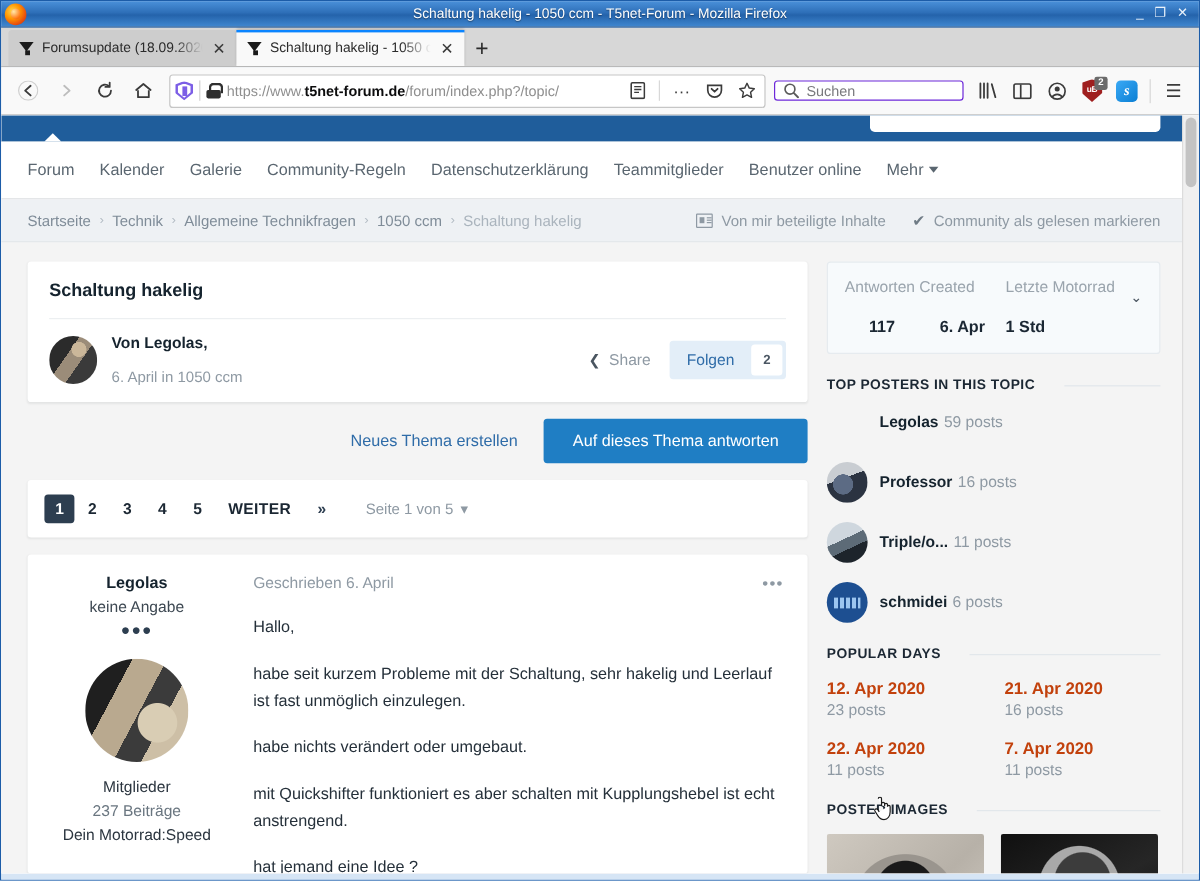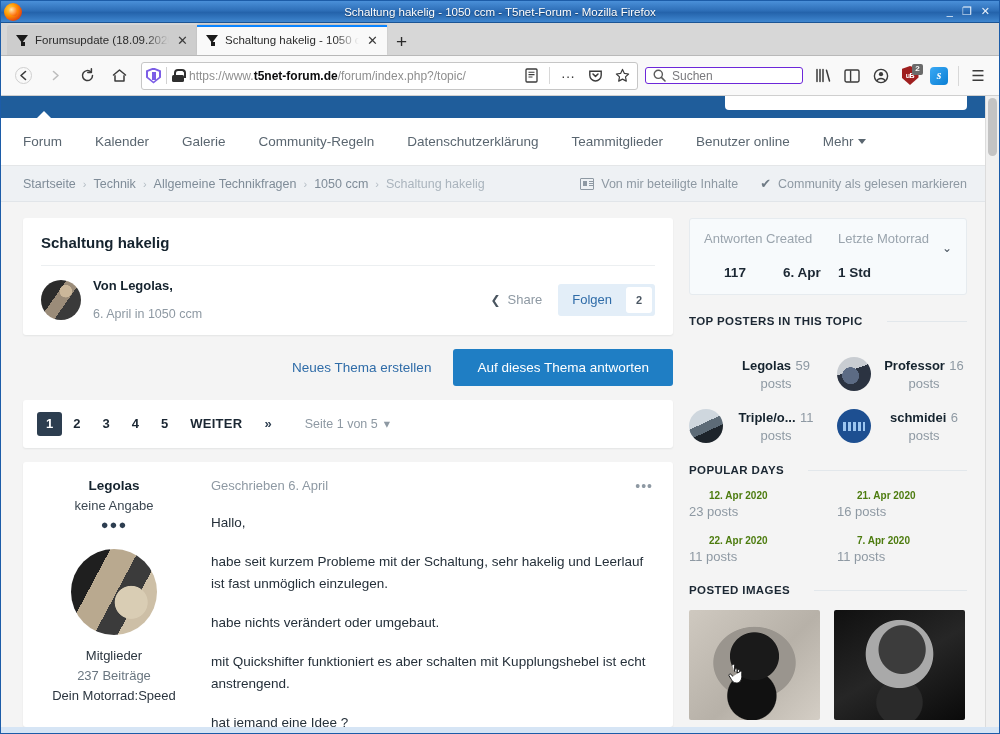--- a/index.html
+++ b/index.html
@@ -179,21 +179,21 @@
     height: 22px; background: #1f5d9b; position: relative;
   }
   #floatbox {
     position:absolute; right:18px; top:-16px; width:242px; height:30px;
     background:#fff; border-radius:4px;
   }
 
   #mainnav {
     height: 48px; background:#ffffff;
     display:flex; align-items:center; padding: 0 0 0 22px;
-    gap: 16px;
+    gap: 4px;
     border-bottom: 1px solid #e4e6e8;
     position:relative;
   }
   #navcaret {
     position:absolute; left:36px; top:-7px;
     border-left:7px solid transparent; border-right:7px solid transparent;
     border-bottom:7px solid #ffffff;
   }
   .navitem { font-size: 13.5px; color:#5a6670; padding: 0 17px 0 0; white-space:nowrap; }
   .navitem:first-child { color:#1b1b1b; font-weight:bold; }
@@ -295,35 +295,35 @@
   #statlabels span, #statvalues span { display:block; }
   .col-a { width:62px; } .col-b { width:72px; } .col-c { width:auto; }
   #statvalues .col-a { text-align:center; } #statvalues .col-b { text-align:center;}
   #statchev { position:absolute; right:14px; top:22px; color:#4a5560; font-size:12px;}
 
   .sect { margin-top: 20px; }
   .secthead { display:flex; align-items:center; gap:24px; }
   .secttitle { font-size:11.5px; font-weight:bold; color:#1b2733; letter-spacing:.4px; white-space:nowrap;}
   .sectline { flex:1 1 auto; height:1px; background:#e2e7eb;}
 
-  #topposters { display:grid; grid-template-columns:1fr 1fr; gap: 16px 18px; margin-top: 29px; text-align: center;}
+  #topposters { display:grid; grid-template-columns:1fr; gap: 16px 18px; margin-top: 8px;}
   .tp { display:flex; align-items:center; gap:10px; min-width:0;}
   .tp-av { width:34px; height:34px; border-radius:50%; flex:0 0 34px;}
   .tp-av.a1 { background: linear-gradient(120deg,#262626 0 34%, #a59madd 34%, #8d826d 34% 58%, #3a3a3a 58% 100%);}
   .tp-av.a2 { background: radial-gradient(circle at 40% 55%, #5c6b84 0 30%, transparent 31%), linear-gradient(160deg,#c9cdd2 0 40%, #2b3341 40% 100%);}
   .tp-av.a3 { background: linear-gradient(155deg,#cfd7de 0 42%, #5d6b77 42% 62%, #1d242b 62% 100%);}
   .tp-av.a4 { background: #1d4f91; position:relative; }
   .tp-av.a4::after { content:""; position:absolute; left:6px; top:13px; right:6px; height:9px;
                      background: repeating-linear-gradient(90deg,#9cc6f0 0 3px, transparent 3px 5px);}
   .tp-txt { min-width:0; }
   .tp-name { font-size:13px; font-weight:bold; color:#15232e; white-space:nowrap; overflow:hidden; text-overflow:ellipsis;}
   .tp-posts { font-size:13px; color:#8e99a3; margin-top:2px;}
 
   #populardays { display:grid; grid-template-columns:1fr 1fr; gap: 16px 18px; margin-top: 14px;}
-  .pd-date { font-size:10px; font-weight:bold; color:#4d7c0f;margin-left:20px;}
+  .pd-date { font-size:14px; font-weight:bold; color:#c2410c;}
   .pd-posts { font-size:13px; color:#8e99a3; margin-top:3px;}
 
   #postedimages { display:flex; gap:14px; margin-top:14px;}
   .pi { width:131px; height:110px; border-radius:2px; flex:0 0 131px;}
   .pi.p1 {
     background:
       radial-gradient(ellipse at 50% 42%, #1a1a1a 0 26%, transparent 27%),
       radial-gradient(circle at 48% 78%, #111 0 22%, transparent 23%),
       radial-gradient(ellipse at 50% 48%, #9a958e 0 44%, transparent 45%),
       linear-gradient(135deg,#cfc9c0 0%, #b7b1a8 55%, #d4cec5 100%);

